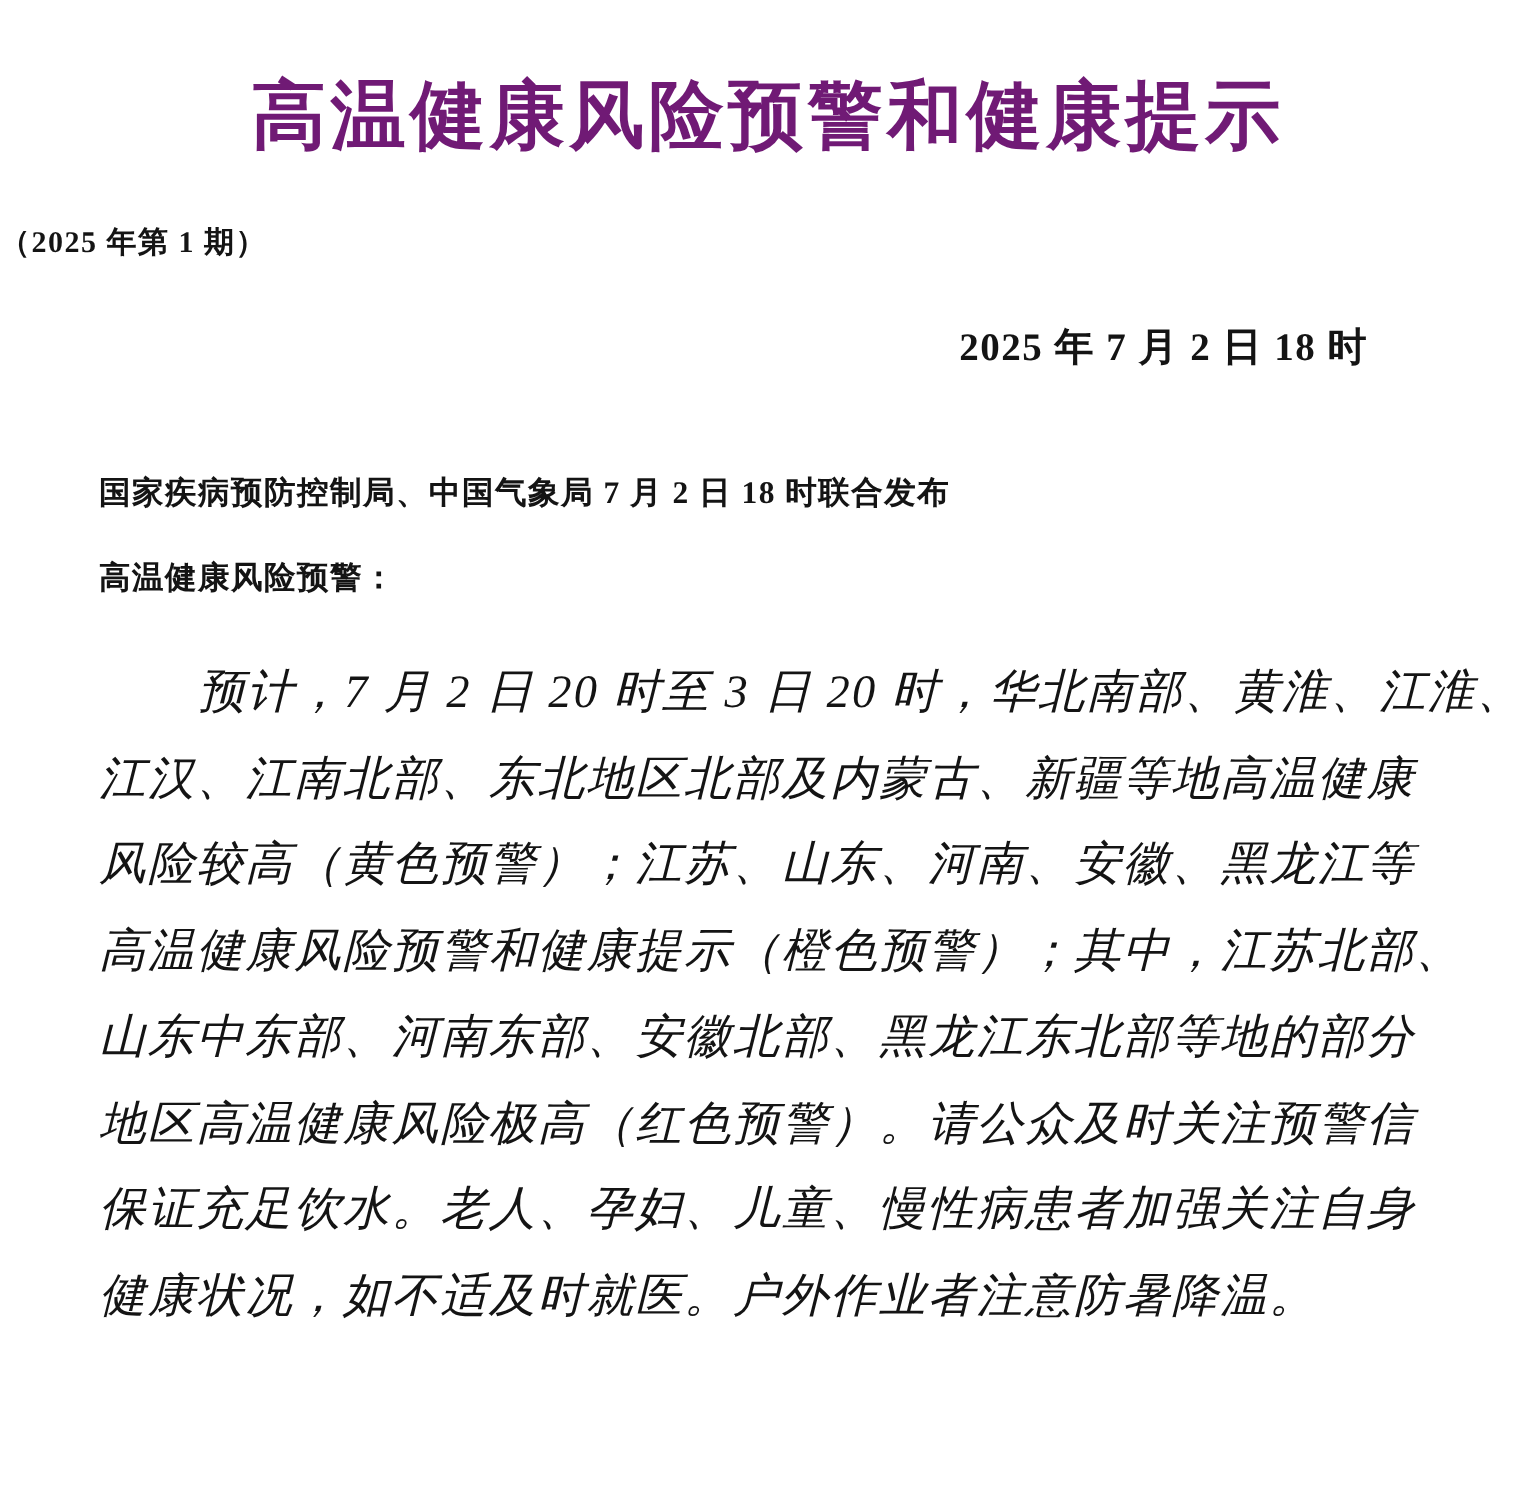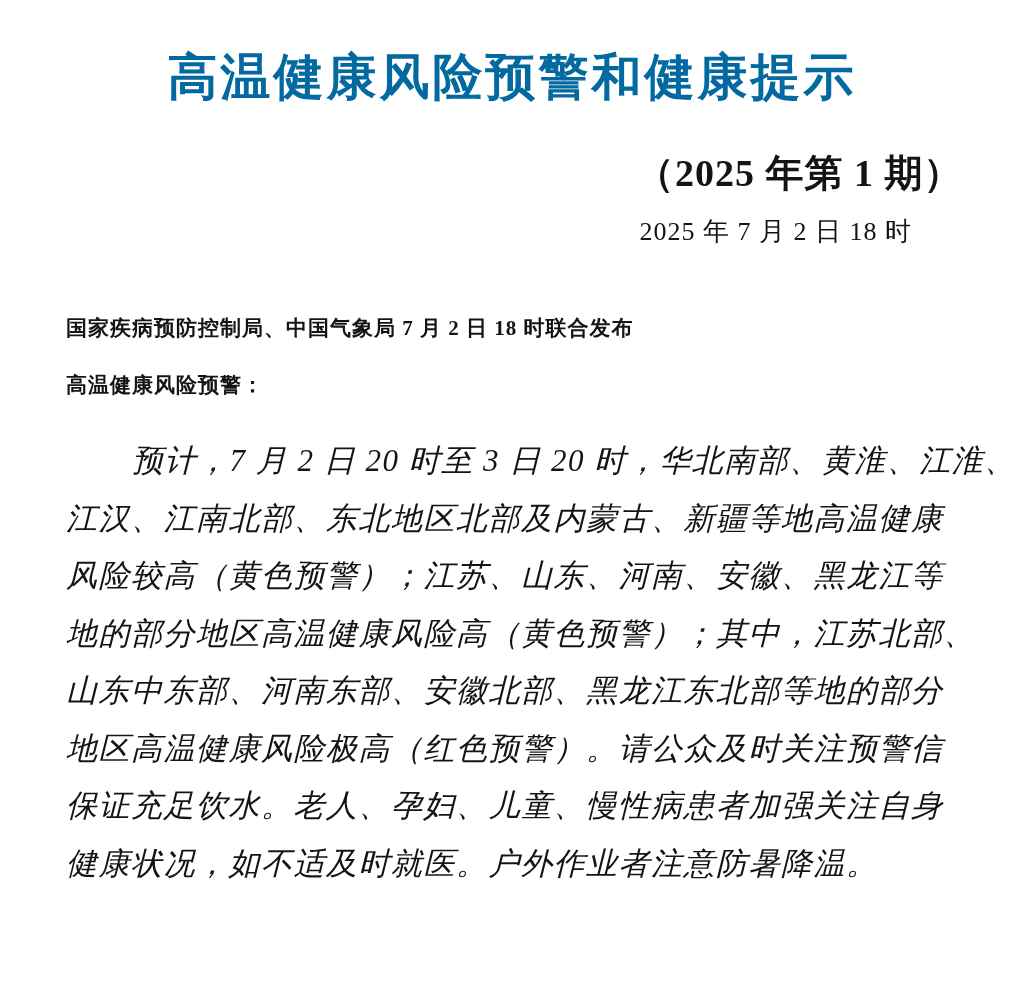--- a/index.html
+++ b/index.html
@@ -22,33 +22,33 @@
     font-size: 50px;
     font-weight: bold;
     letter-spacing: 3px;
     white-space: nowrap;
   }
   .issue {
     position: absolute;
     top: 148px;
     left: 0;
     width: 94%;
-    text-align: right;
-    font-size: 38px;
+    text-align: left;
+    font-size: 20px;
     font-weight: bold;
     letter-spacing: 1px;
   }
   .dateline {
     position: absolute;
     top: 214px;
     left: 0;
     right: 112px;
     text-align: right;
     font-size: 26px;
-    font-weight: normal;
+    font-weight: bold;
     letter-spacing: 1px;
   }
   .heading {
     position: absolute;
     top: 300px;
     left: 66px;
     right: 88px;
     font-size: 21px;
     font-weight: bold;
     letter-spacing: 1px;
@@ -74,35 +74,35 @@
   }
   .body-par .bline.indent {
     padding-left: 66px;
   }
 </style>
 </head>
 <body>
 
 <div class="page">
 
-  <h1 class="title" style="color: #0369a1;">高温健康风险预警和健康提示</h1>
+  <h1 class="title" style="color: #701a75;">高温健康风险预警和健康提示</h1>
 
   <div class="issue">（2025 年第 1 期）</div>
 
   <div class="dateline">2025 年 7 月 2 日 18 时</div>
 
   <div class="heading">
     <div class="hline">国家疾病预防控制局、中国气象局 7 月 2 日 18 时联合发布</div>
     <div class="hline">高温健康风险预警：</div>
   </div>
 
   <div class="body-par">
     <div class="bline indent">预计，7 月 2 日 20 时至 3 日 20 时，华北南部、黄淮、江淮、</div>
     <div class="bline">江汉、江南北部、东北地区北部及内蒙古、新疆等地高温健康</div>
     <div class="bline">风险较高（黄色预警）；江苏、山东、河南、安徽、黑龙江等</div>
-    <div class="bline">地的部分地区高温健康风险高（黄色预警）；其中，江苏北部、</div>
+    <div class="bline">高温健康风险预警和健康提示（橙色预警）；其中，江苏北部、</div>
     <div class="bline">山东中东部、河南东部、安徽北部、黑龙江东北部等地的部分</div>
     <div class="bline">地区高温健康风险极高（红色预警）。请公众及时关注预警信</div>
     <div class="bline">保证充足饮水。老人、孕妇、儿童、慢性病患者加强关注自身</div>
     <div class="bline">健康状况，如不适及时就医。户外作业者注意防暑降温。</div>
   </div>
 
 </div>
 
 </body></html>

